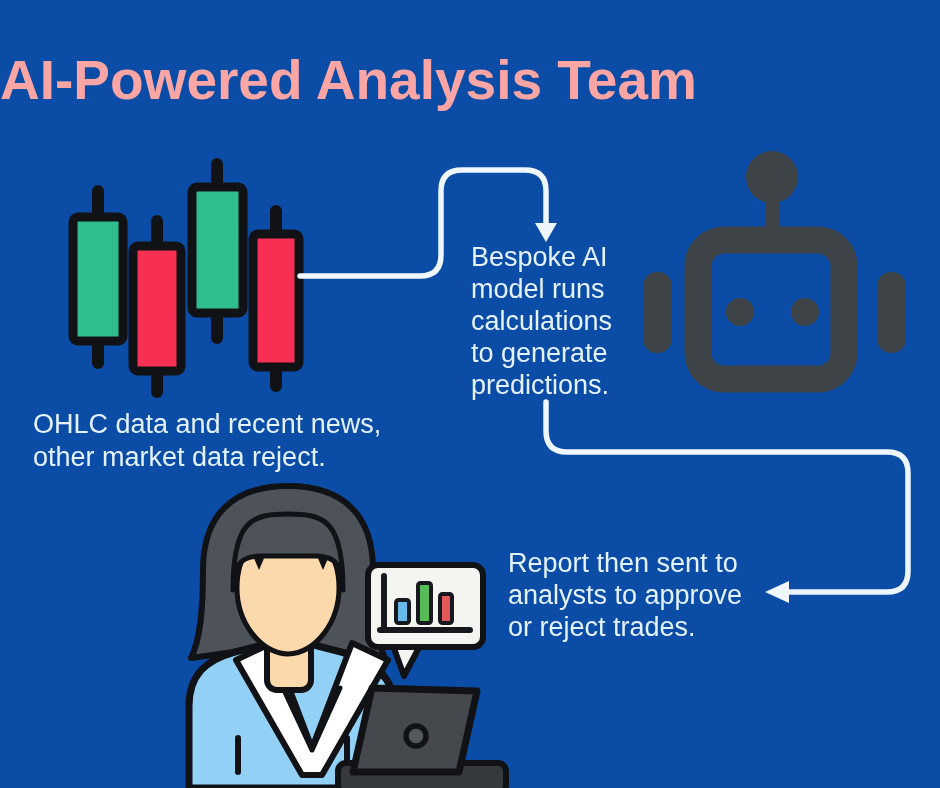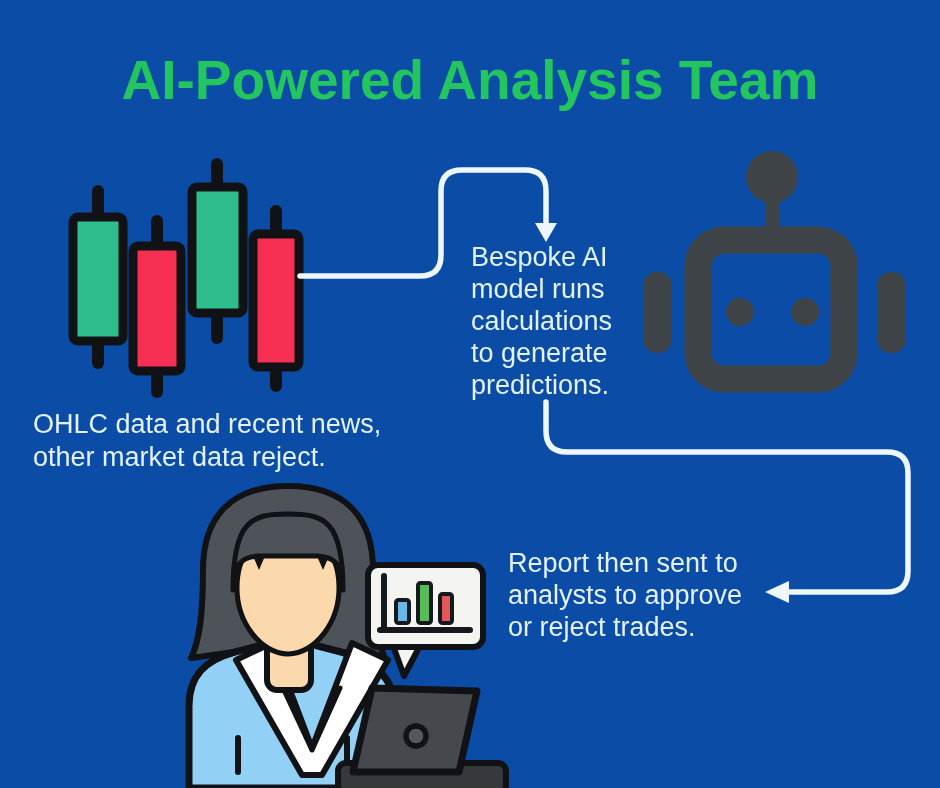--- a/index.html
+++ b/index.html
@@ -6,24 +6,24 @@
   .canvas{
     position:relative;
     width:940px;height:788px;
     background:#0b4da6;
     overflow:hidden;
     font-family:"Liberation Sans",sans-serif;
   }
   .title{
     position:absolute;
     left:0;top:48px;width:940px;
-    text-align:center;
+    text-align:left;
     font-size:55px;
     font-weight:800;
-    color:#22c55e;
+    color:#fca5a5;
     letter-spacing:0px;
     margin:0;
   }
   .caption{
     position:absolute;
     color:#e4f2fd;
     font-size:27px;
     line-height:33px;
     white-space:pre-line;
   }

